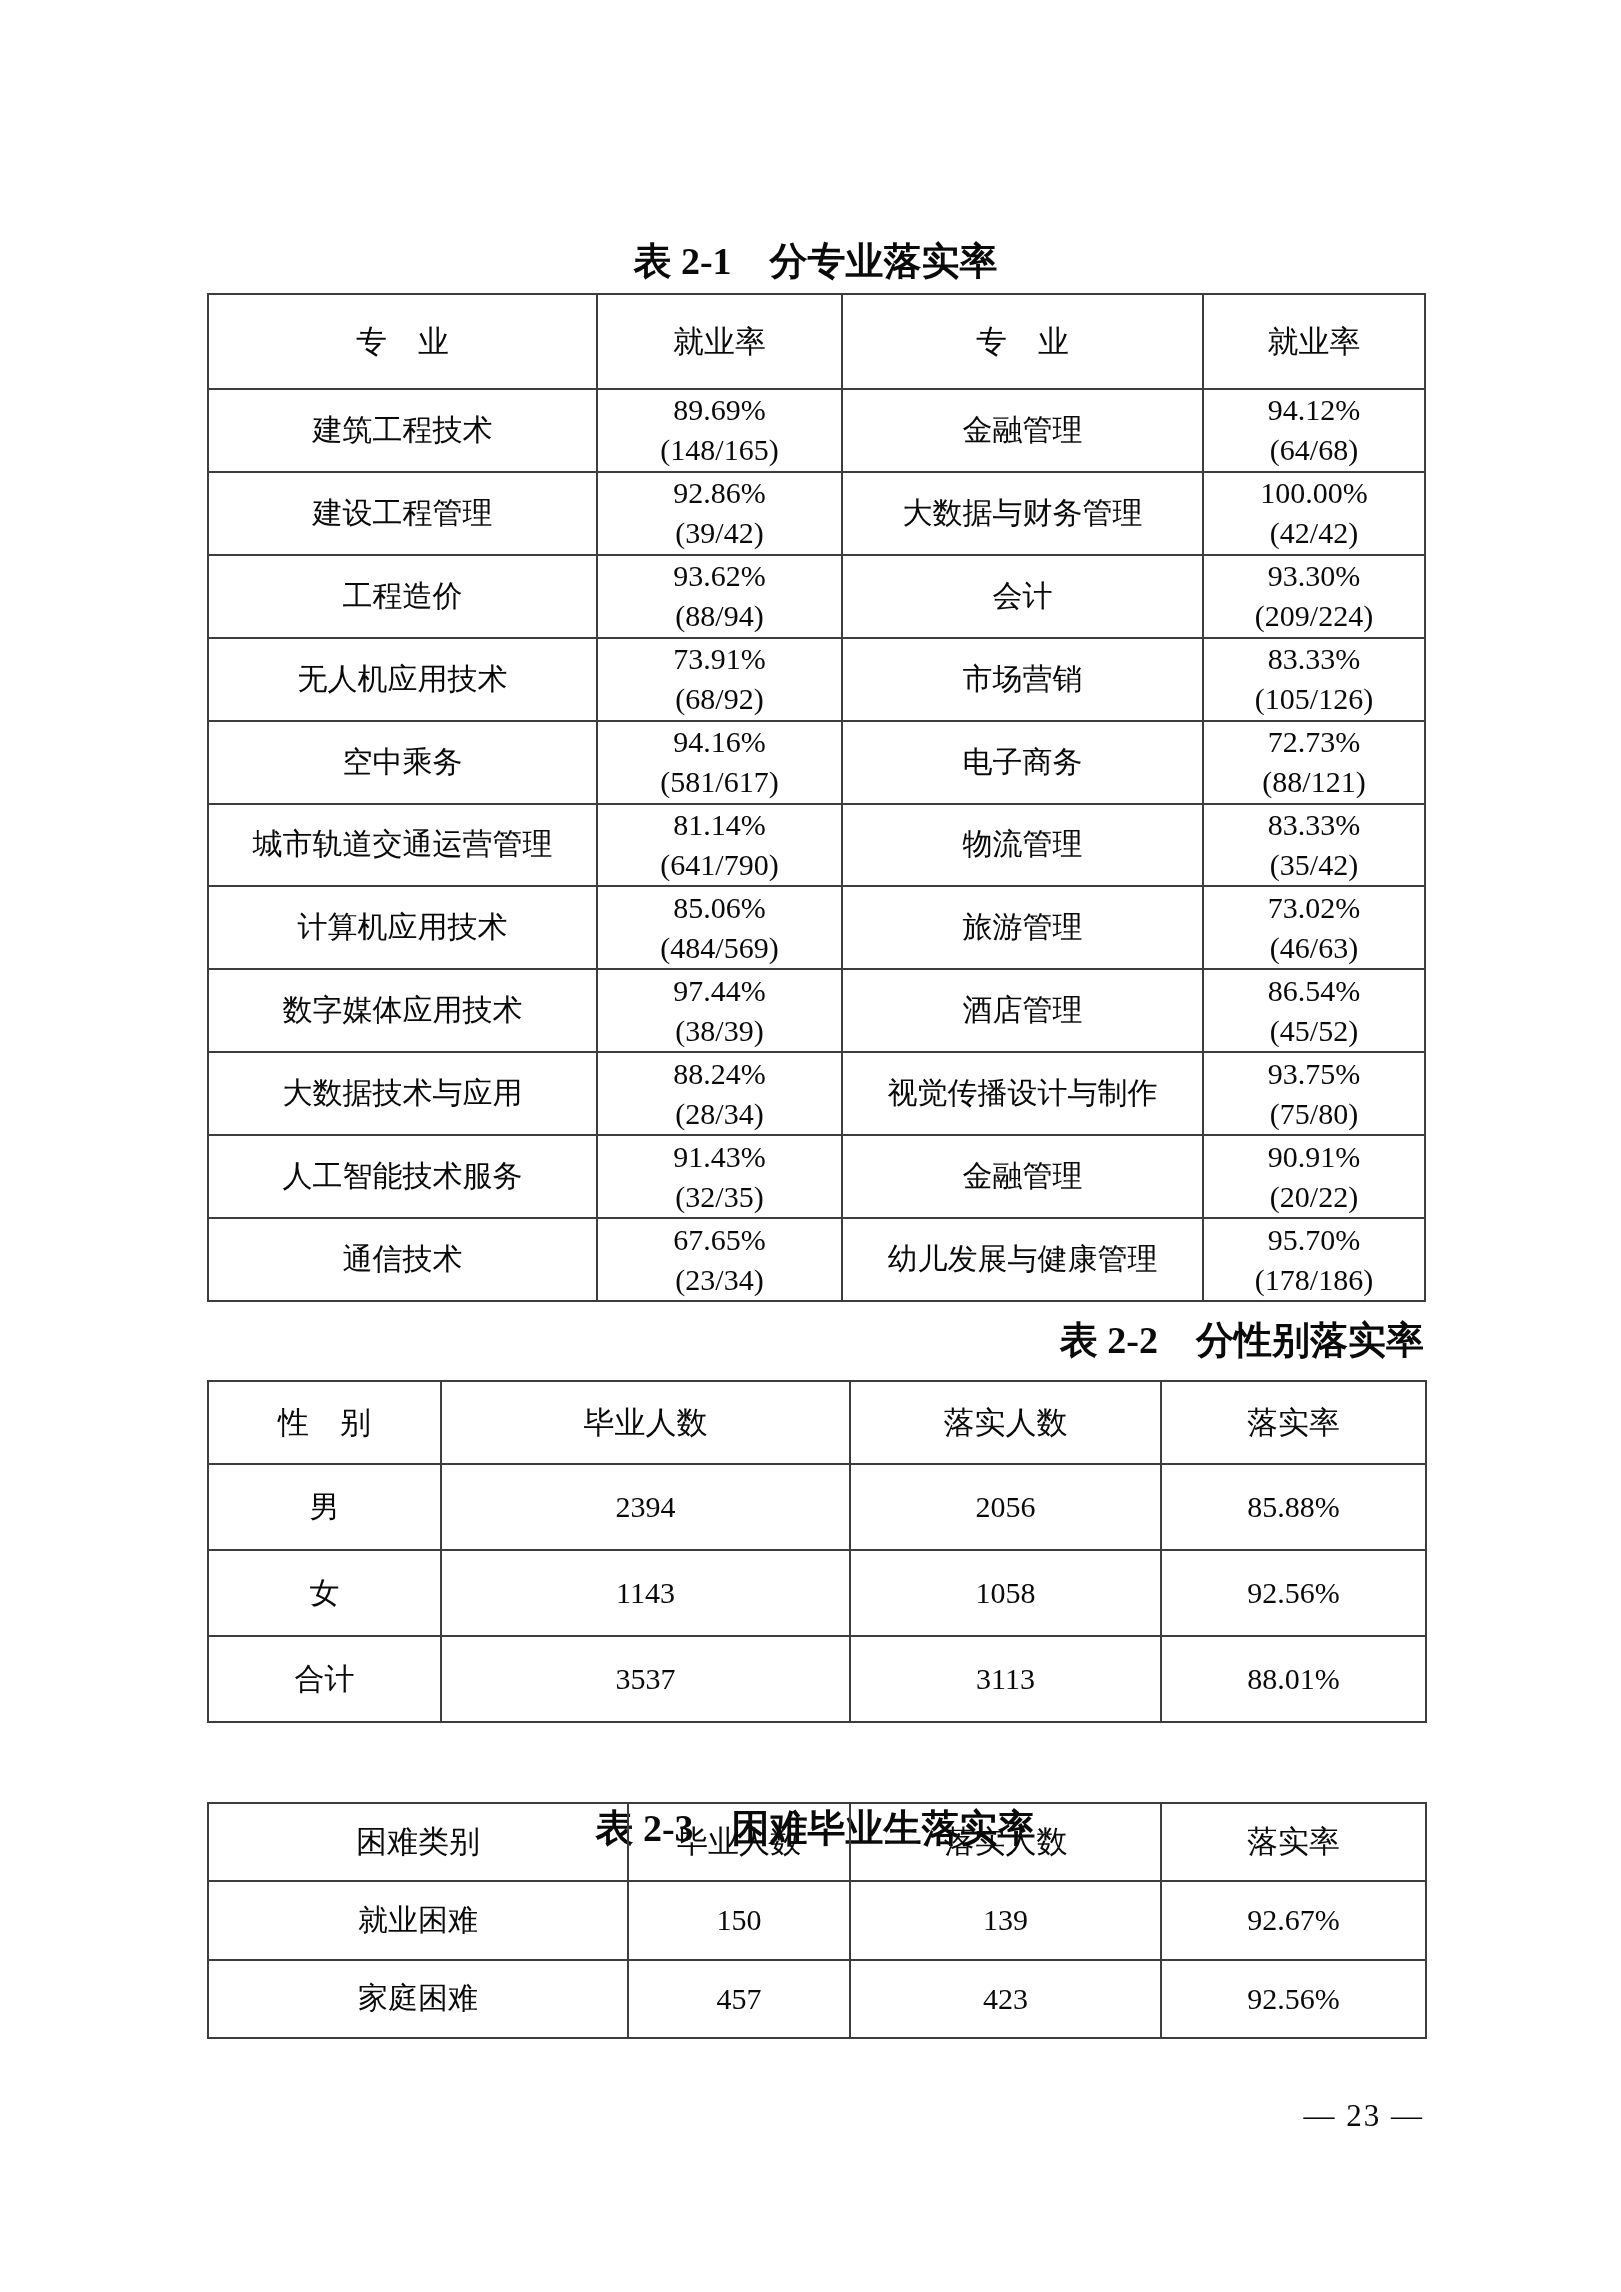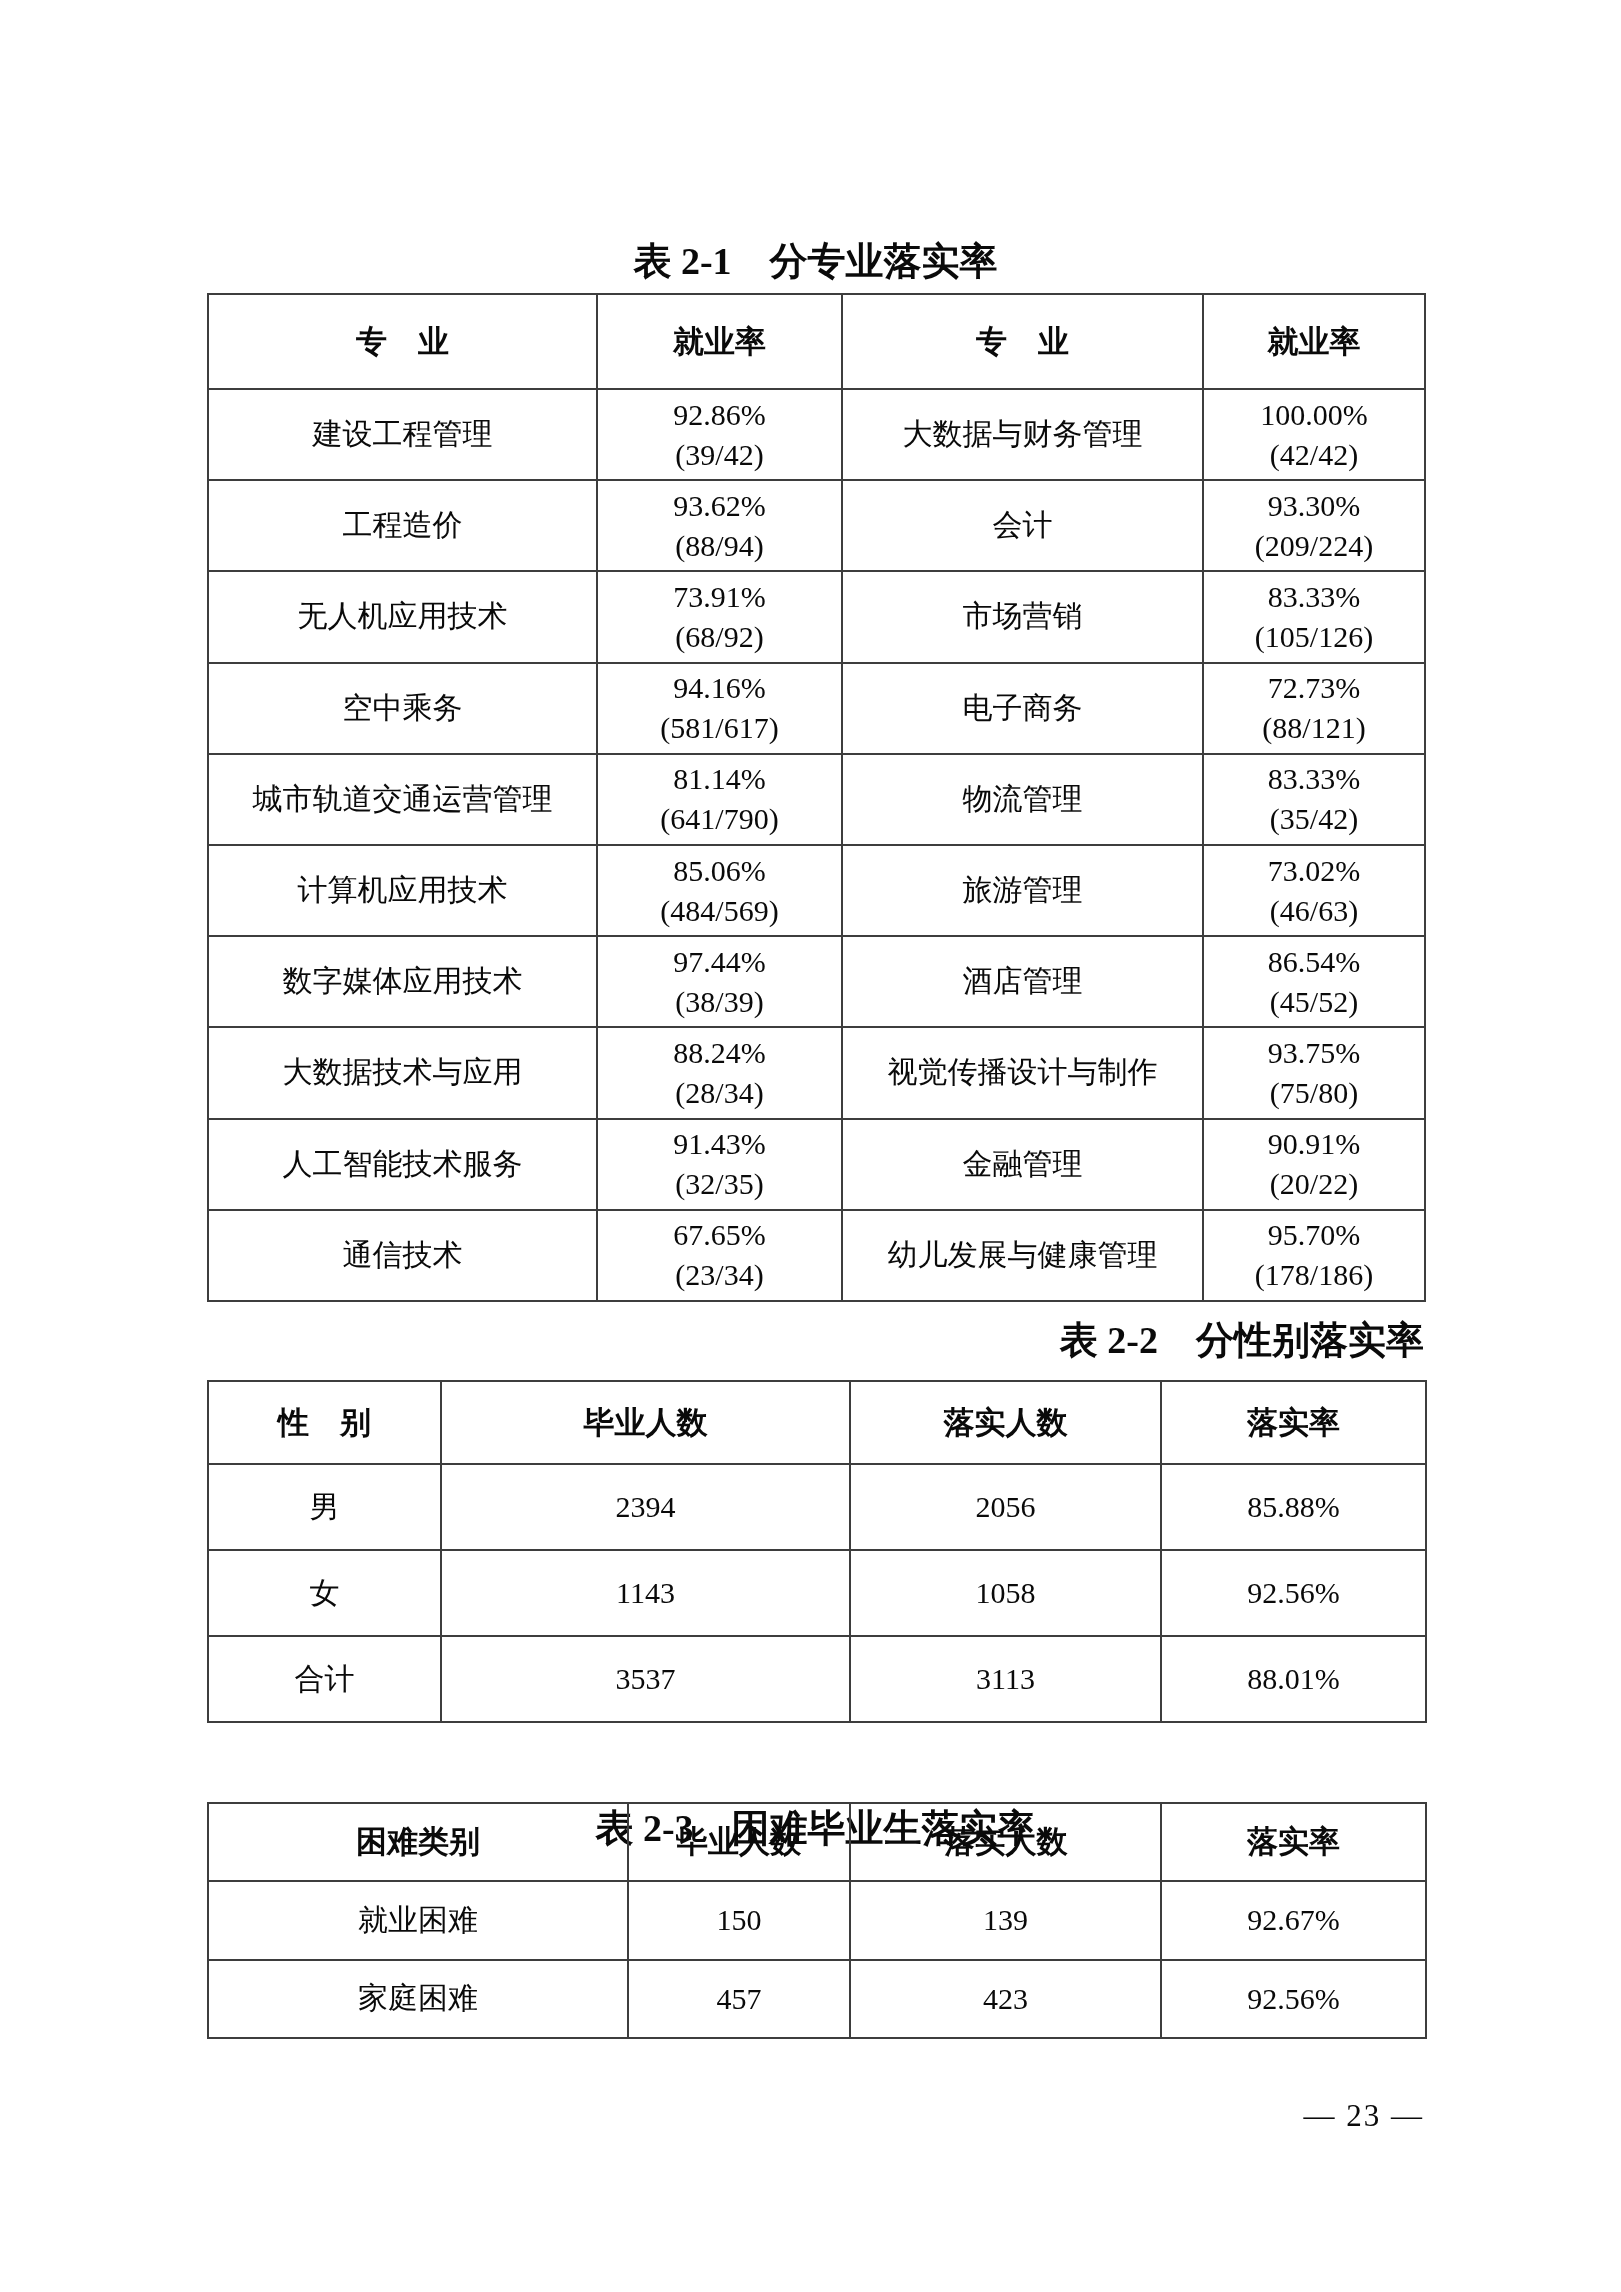--- a/index.html
+++ b/index.html
@@ -33,21 +33,21 @@
   }
   table.doc th, table.doc td {
     border: 2px solid #3d3d3d;
     text-align: center;
     vertical-align: middle;
     padding: 0;
     overflow: hidden;
   }
   table.doc th {
     font-family: "Liberation Sans", sans-serif;
-    font-weight: bold;
+    font-weight: normal;
     font-size: 31px;
     white-space: pre;
   }
   table.doc td { font-size: 30px; }
   td.rate div { line-height: 40px; }
 
   #table1 { top: 293px;  height: 1009px; }
   #table1 thead tr { height: 95px; }
   #table1 tbody tr { height: 82px; }
 
@@ -82,20 +82,32 @@
   <thead>
     <tr>
       <th>专　业</th>
       <th>就业率</th>
       <th>专　业</th>
       <th>就业率</th>
     </tr>
   </thead>
   <tbody>
     <tr>
+      <td>建筑工程技术</td>
+      <td class="rate">
+          <div>89.69%</div>
+          <div>(148/165)</div>
+        </td>
+      <td>金融管理</td>
+      <td class="rate">
+          <div>94.12%</div>
+          <div>(64/68)</div>
+        </td>
+    </tr>
+    <tr>
       <td>建设工程管理</td>
       <td class="rate">
           <div>92.86%</div>
           <div>(39/42)</div>
         </td>
       <td>大数据与财务管理</td>
       <td class="rate">
           <div>100.00%</div>
           <div>(42/42)</div>
         </td>

